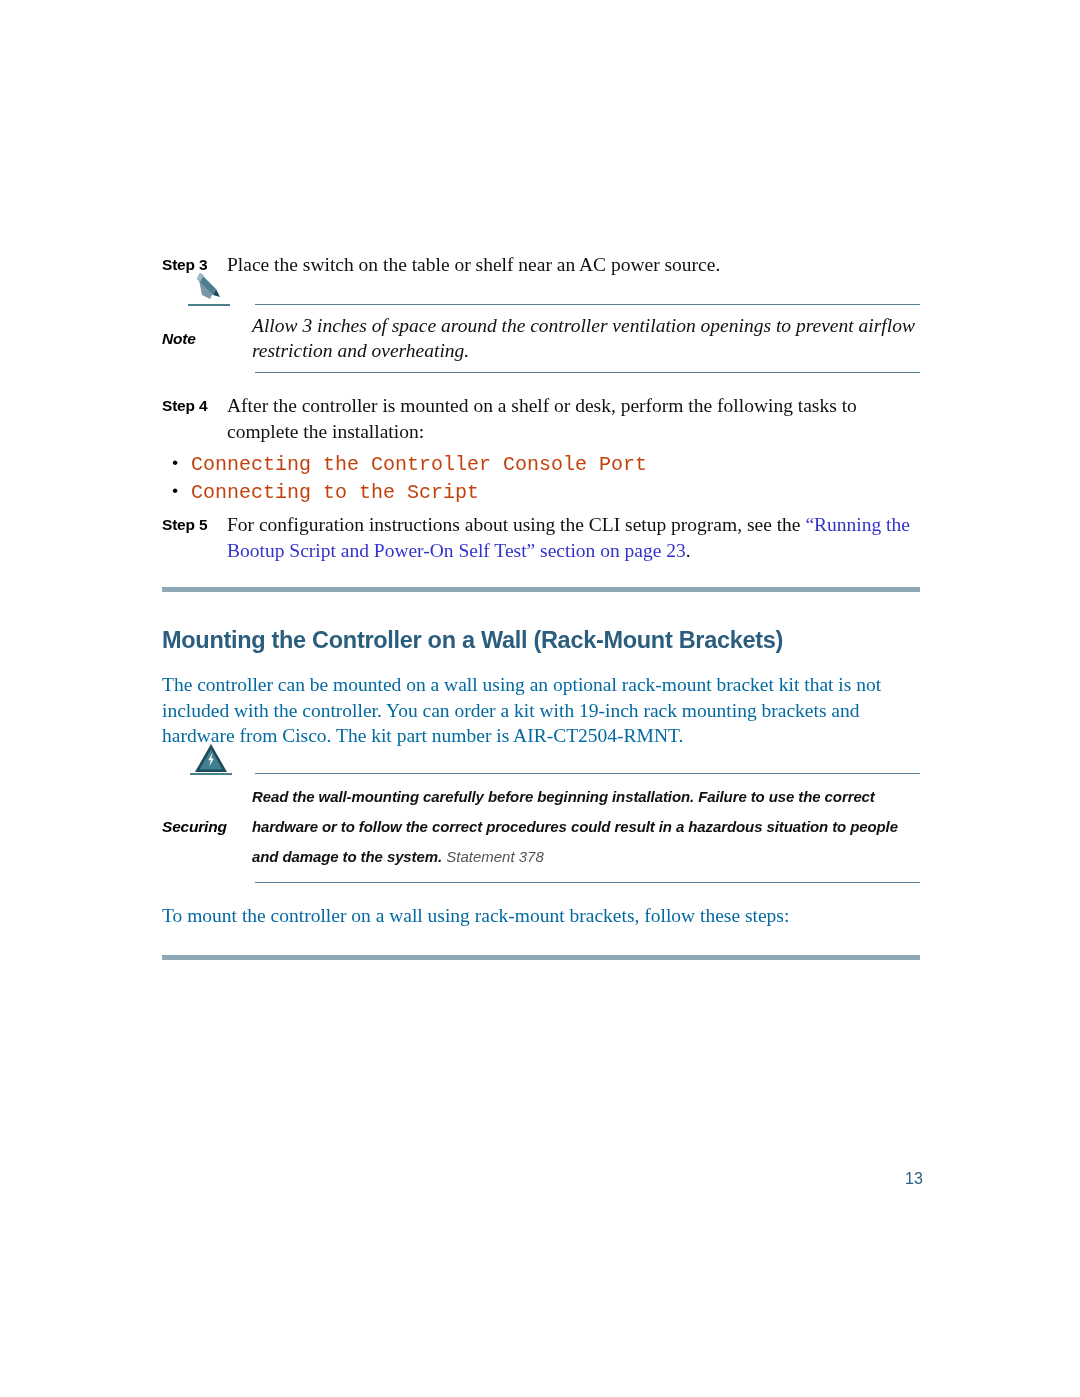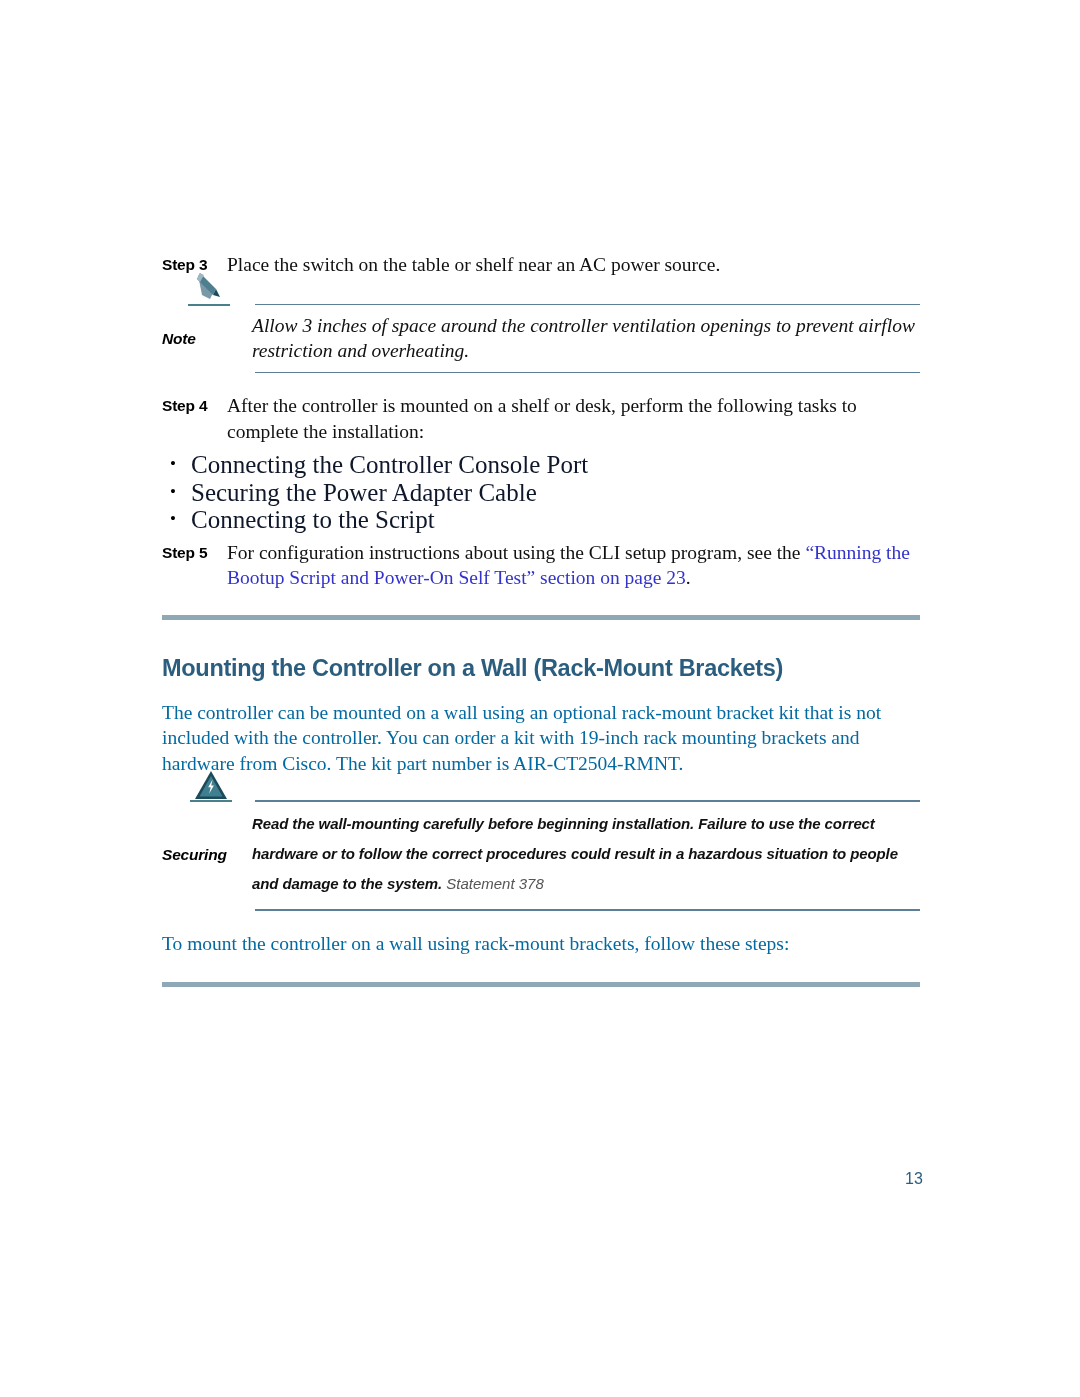--- a/index.html
+++ b/index.html
@@ -70,24 +70,24 @@
 
   
   .bullets {
     margin: 7px 0 6px 0;
     padding: 0;
     list-style: none;
   }
   .bullets li {
     position: relative;
     padding-left: 29px;
-    font-family: Liberation Serif, serif;
-    font-size: 25px;
+    font-family: Liberation Mono, monospace;
+    font-size: 20px;
     line-height: 27.5px;
-    color: #0f172a;
+    color: #c2410c;
   }
   .bullets li::before {
     content: "\2022";
     position: absolute;
     left: 8px;
     top: -1px;
     color: #000;
     font-size: 17px;
   }
 
@@ -242,21 +242,20 @@
 
     <div class="sp-20"></div>
 
     <div class="step-row">
       <div class="step-label">Step 4</div>
       <div class="step-body">After the controller is mounted on a shelf or desk, perform the following tasks to complete the installation:</div>
     </div>
 
     <ul class="bullets">
       <li><span>Connecting the Controller Console Port</span></li>
-      <li><span>Securing the Power Adapter Cable</span></li>
       <li><span>Connecting to the Script</span></li>
     </ul>
 
     <div class="step-row">
       <div class="step-label">Step 5</div>
       <div class="step-body"><span>For configuration instructions about using the CLI setup program, see the </span><span class="lnk">“Running the Bootup Script and Power-On Self Test” section on page 23</span><span>.</span></div>
     </div>
 
     <div class="sp-24"></div>
 

